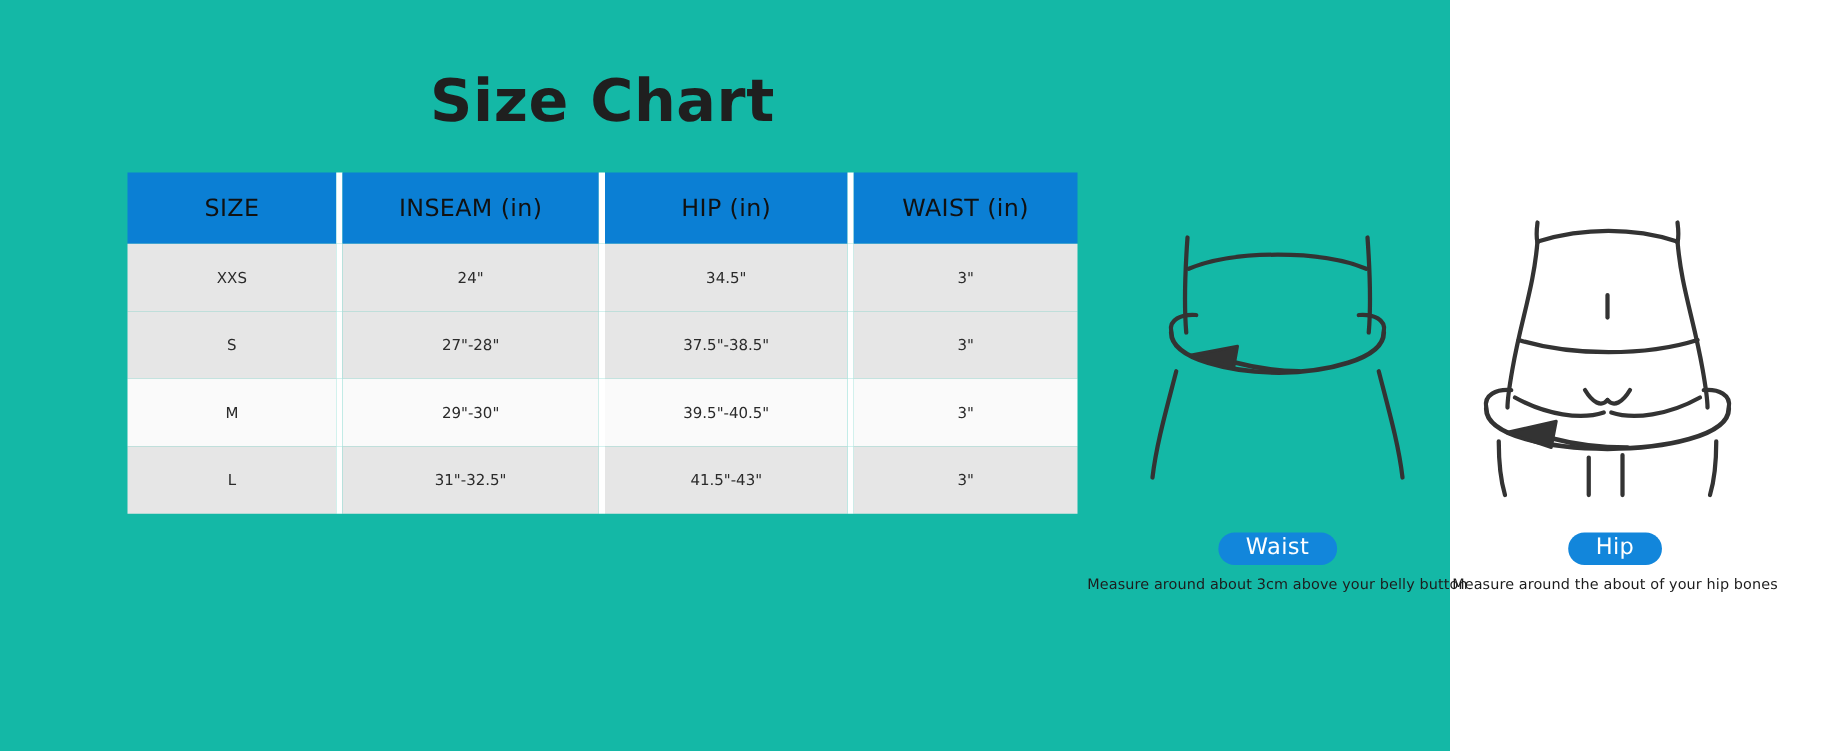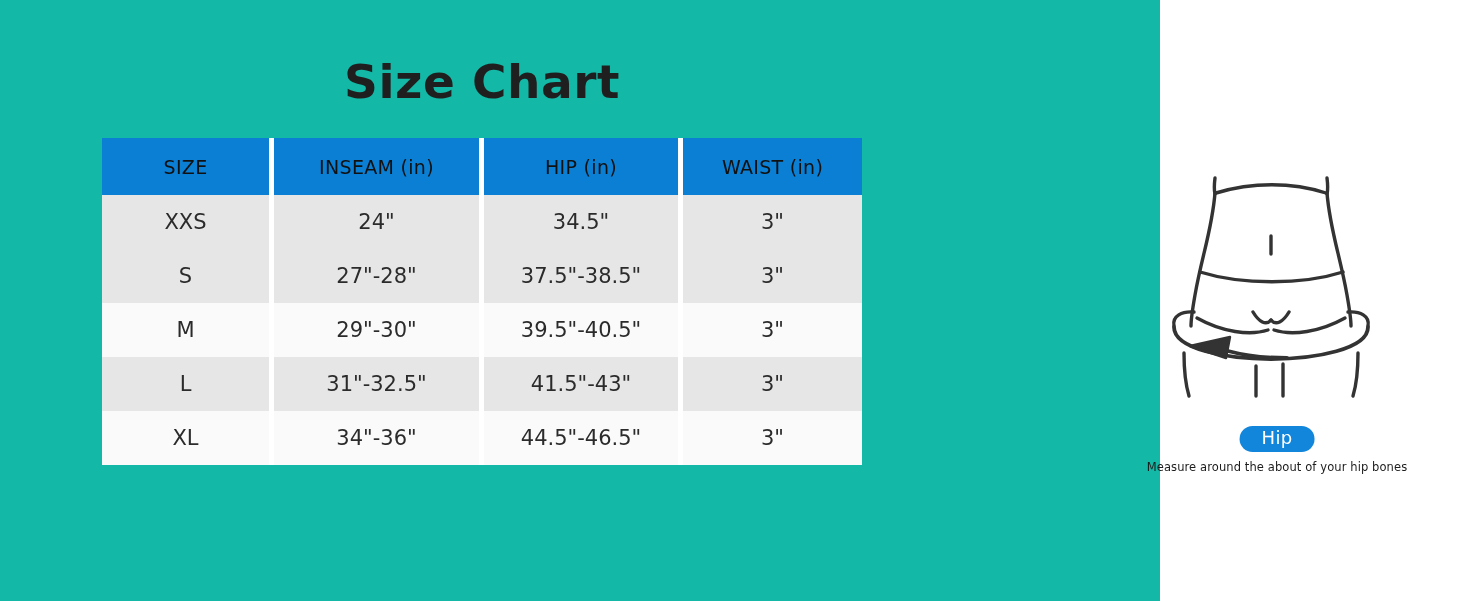--- a/index.html
+++ b/index.html
@@ -67,21 +67,21 @@
     padding: 0;
     white-space: nowrap;
     margin-left: 18px;
   }
   .size-table td {
     height: 54px;
     padding: 0;
     text-align: center;
     vertical-align: middle;
     font-family: "DejaVu Sans", sans-serif;
-    font-size: 21px;
+    font-size: 12px;
     font-weight: 400;
     color: #2b2b2b;
     white-space: nowrap;
   }
   .size-table td.gapcell,
   .size-table th.gapcell {
     background: #ffffff !important;
     padding: 0;
     width: 5px;
   }
@@ -96,21 +96,21 @@
     width: 560px;
     height: 330px;
   }
   .illus-block {
     position: absolute;
     top: 0;
     width: 270px;
     height: 330px;
   }
   .illus-block.waist { left: 7px; }
-  .illus-block.hip   { left: 262px; }
+  .illus-block.hip   { left: 277px; }
 
   .illus-figure {
     position: absolute;
     left: 0;
     top: 0;
     width: 270px;
     height: 240px;
   }
 
   .measure-badge {
@@ -201,34 +201,52 @@
       </tr>
       <tr class="row-odd">
         <td>L</td>
         <td class="gapcell"></td>
         <td>31"-32.5"</td>
         <td class="gapcell"></td>
         <td>41.5"-43"</td>
         <td class="gapcell"></td>
         <td>3"</td>
       </tr>
-      <tr class="row-even">
-        <td>XL</td>
-        <td class="gapcell"></td>
-        <td>34"-36"</td>
-        <td class="gapcell"></td>
-        <td>44.5"-46.5"</td>
-        <td class="gapcell"></td>
-        <td>3"</td>
-      </tr>
     </tbody>
   </table>
 
   <div class="illus-panel">
 
+    <div class="illus-block waist">
+      <svg class="illus-figure" viewBox="0 0 270 240">
+        <g fill="none" stroke="#333333" stroke-width="3.4" stroke-linecap="round" stroke-linejoin="round">
+
+          <path d="M63 30 C61 58, 60 82, 62 106"></path>
+
+          <path d="M207 30 C209 58, 210 82, 208 106"></path>
+
+          <path d="M64 55 C100 40, 170 40, 206 55"></path>
+
+          <path d="M54 137 C46 168, 38 196, 35 222"></path>
+
+          <path d="M216 137 C224 168, 232 196, 235 222"></path>
+
+          <path d="M50 105 C48 96, 58 91, 70 92"></path>
+          <path d="M220 105 C222 96, 212 91, 200 92"></path>
+
+          <path d="M50 106 C50 128, 100 138, 136 138 C172 138, 220 128, 220 106" stroke-width="3.8"></path>
+
+          <path d="M101 130 C120 135, 140 137, 152 137" stroke-width="3.8"></path>
+        </g>
+
+        <path d="M66 124 L103 117 L100 134 Z" fill="#333333" stroke="#333333" stroke-width="2.4" stroke-linejoin="round"></path>
+      </svg>
+      <div class="measure-badge">Waist</div>
+      <div class="measure-caption">Measure around about 3cm above your belly button</div>
+    </div>
 
     <div class="illus-block hip">
       <svg class="illus-figure" viewBox="0 0 270 240">
         <g fill="none" stroke="#333333" stroke-width="3.4" stroke-linecap="round" stroke-linejoin="round">
 
           <path d="M73 18 C72 26, 72 30, 73 34"></path>
 
           <path d="M185 18 C186 26, 186 30, 185 34"></path>
 
           <path d="M74 33 C110 22, 150 22, 184 33"></path>

